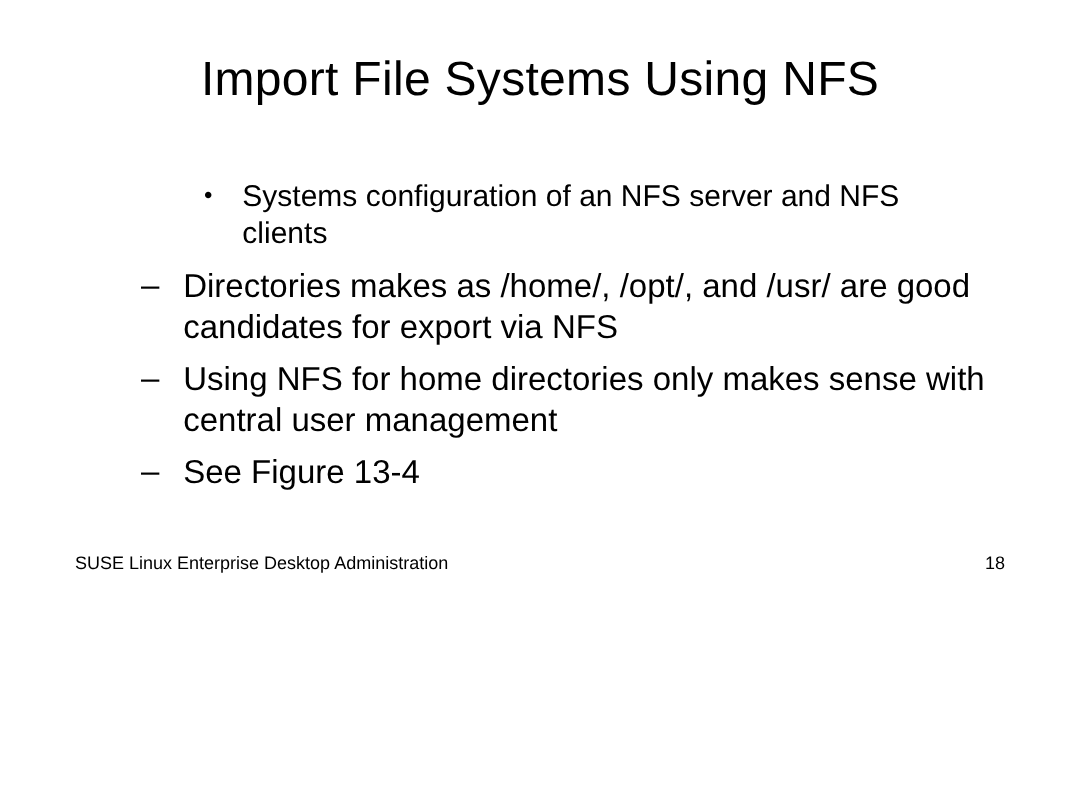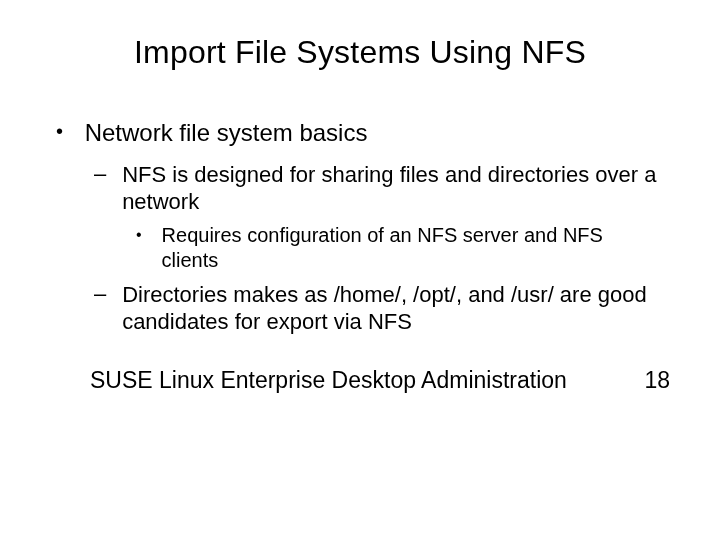--- a/index.html
+++ b/index.html
@@ -9,52 +9,52 @@
   .bullet-list { list-style: none; }
   .lvl1 { font-size: 24px; margin-left: 6px; margin-bottom: 14px; }
   .lvl1 .bullet { display: inline-block; width: 22px; vertical-align: top; font-size: 20px; line-height: 24px; }
   .lvl1 .text { display: inline-block; width: 560px; vertical-align: top; line-height: 28px; }
   .lvl2 { font-size: 22px; margin-left: 44px; margin-bottom: 8px; }
   .lvl2 .bullet { display: inline-block; width: 22px; vertical-align: top; line-height: 26px; }
   .lvl2 .text { display: inline-block; width: 540px; vertical-align: top; line-height: 27px; }
   .lvl3 { font-size: 20px; margin-left: 86px; margin-bottom: 8px; }
   .lvl3 .bullet { display: inline-block; width: 20px; vertical-align: top; font-size: 16px; line-height: 24px; }
   .lvl3 .text { display: inline-block; width: 500px; vertical-align: top; line-height: 25px; }
-  .footer { position: absolute; bottom: 22px; left: 50px; right: 50px; font-size: 23px; display: flex; justify-content: space-between; margin-left: 40px; }
+  .footer { position: absolute; bottom: 34px; left: 50px; right: 50px; font-size: 12px; display: flex; justify-content: space-between; }
 </style>
 </head>
 <body>
 
 <div class="slide">
 
   <h1 class="title">Import File Systems Using NFS</h1>
 
   <ul class="bullet-list">
 
-    <li class="lvl1">
-      <span class="bullet">•</span>
-      <span class="text">Network file system basics</span>
-    </li>
 
-    <li class="lvl2">
-      <span class="bullet">–</span>
-      <span class="text">NFS is designed for sharing files and directories over a network</span>
-    </li>
 
     <li class="lvl3">
       <span class="bullet">•</span>
-      <span class="text">Requires configuration of an NFS server and NFS clients</span>
+      <span class="text">Systems configuration of an NFS server and NFS clients</span>
     </li>
 
     <li class="lvl2">
       <span class="bullet">–</span>
       <span class="text">Directories makes as /home/, /opt/, and /usr/ are good candidates for export via NFS</span>
     </li>
 
+    <li class="lvl2">
+      <span class="bullet">–</span>
+      <span class="text">Using NFS for home directories only makes sense with central user management</span>
+    </li>
 
+    <li class="lvl2">
+      <span class="bullet">–</span>
+      <span class="text">See Figure 13-4</span>
+    </li>
 
   </ul>
 
   <div class="footer">
     <span>SUSE Linux Enterprise Desktop Administration</span>
     <span>18</span>
   </div>
 
 </div>
 

